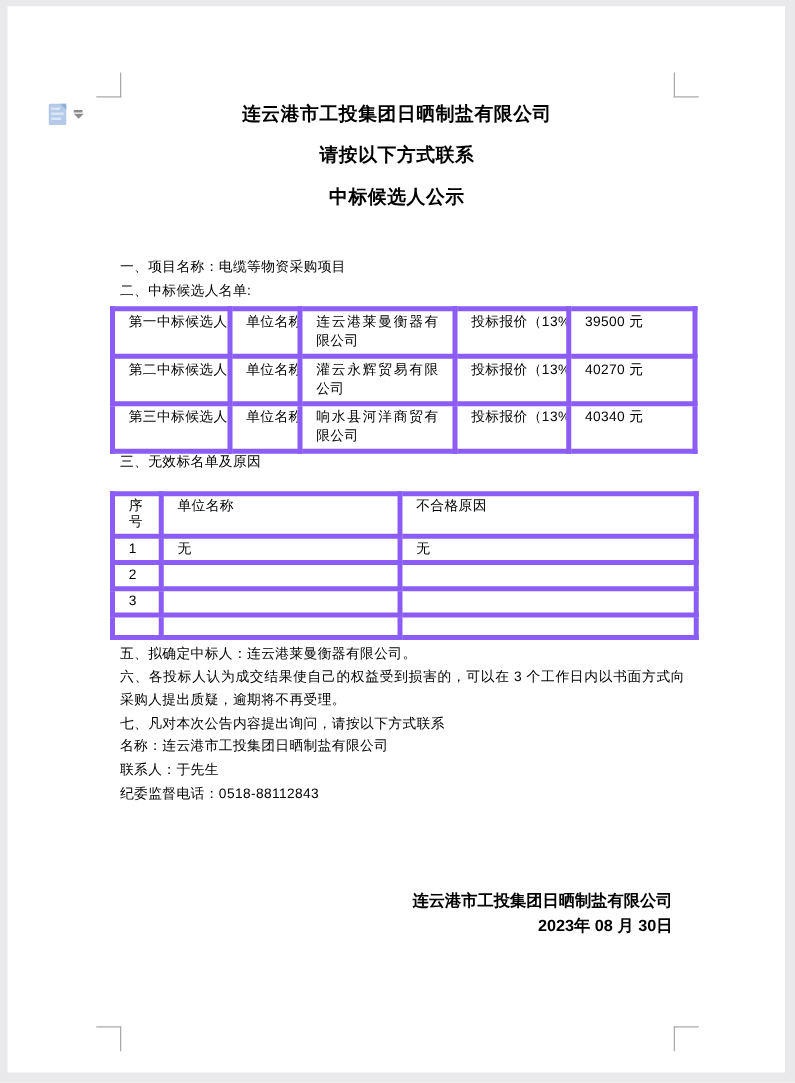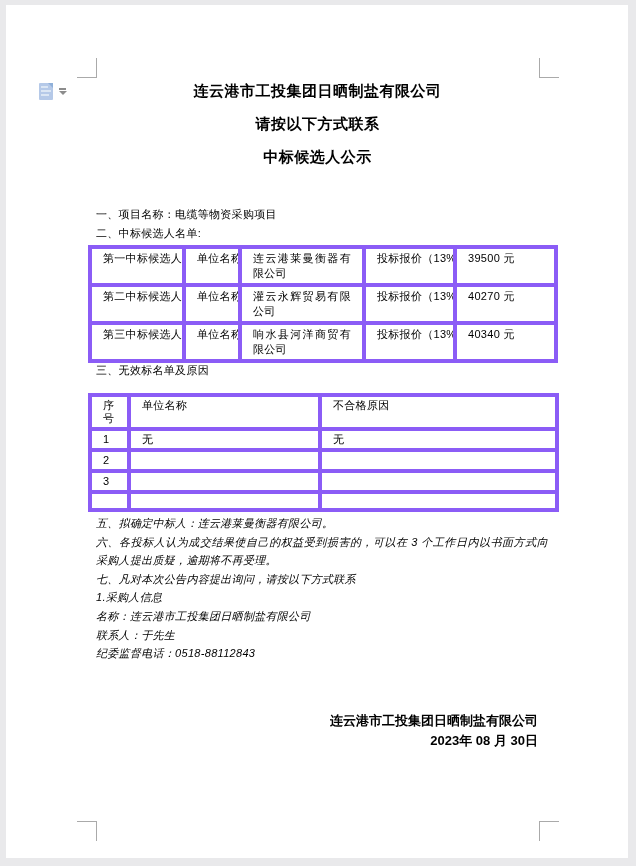--- a/index.html
+++ b/index.html
@@ -40,21 +40,21 @@
   .tbl1 tr.r1{height:33px;} .tbl1 tr.r2{height:34px;} .tbl1 tr.r3{height:33px;}
   .tbl1 td.nw{white-space:nowrap;}
   .tbl1 td.company{text-align:justify;}
 
   .tbl2{position:absolute;left:88px;top:393px;width:467px;}
   .tbl2 col.c1{width:39px;} .tbl2 col.c2{width:191px;} .tbl2 col.c3{width:237px;}
   .tbl2 tr{height:17px;} .tbl2 tr.rh{height:18px;} .tbl2 tr.rl{height:18px;}
   .tbl2 td{line-height:13px;margin-top:48px;}
 
   .paras{position:absolute;left:96px;top:514px;width:452px;font-size:11px;line-height:18.6px;color:#000;letter-spacing:0.3px;}
-  .paras .p{margin:0;text-align:justify;font-style:italic;}
+  .paras .p{margin:0;text-align:justify;}
 
   .signature{position:absolute;left:96px;top:711px;width:442px;text-align:right;font-weight:bold;font-size:13px;line-height:20px;color:#000;}
 </style>
 </head>
 <body>
 
 <div class="root">
   <div class="page"></div>
 
   <div class="mark mark-tl"></div>
@@ -147,21 +147,20 @@
       <td></td>
       <td></td>
     </tr>
   </tbody>
     </table>
 
   <div class="paras">
     <p class="p">五、拟确定中标人：连云港莱曼衡器有限公司。</p>
     <p class="p">六、各投标人认为成交结果使自己的权益受到损害的，可以在 3 个工作日内以书面方式向采购人提出质疑，逾期将不再受理。</p>
     <p class="p">七、凡对本次公告内容提出询问，请按以下方式联系</p>
-    <p class="p">1.采购人信息</p>
     <p class="p">名称：连云港市工投集团日晒制盐有限公司</p>
     <p class="p">联系人：于先生</p>
     <p class="p">纪委监督电话：0518-88112843</p>
   </div>
 
   <div class="signature">
     <div>连云港市工投集团日晒制盐有限公司</div>
     <div>2023年 08 月 30日</div>
   </div>
 </div>

